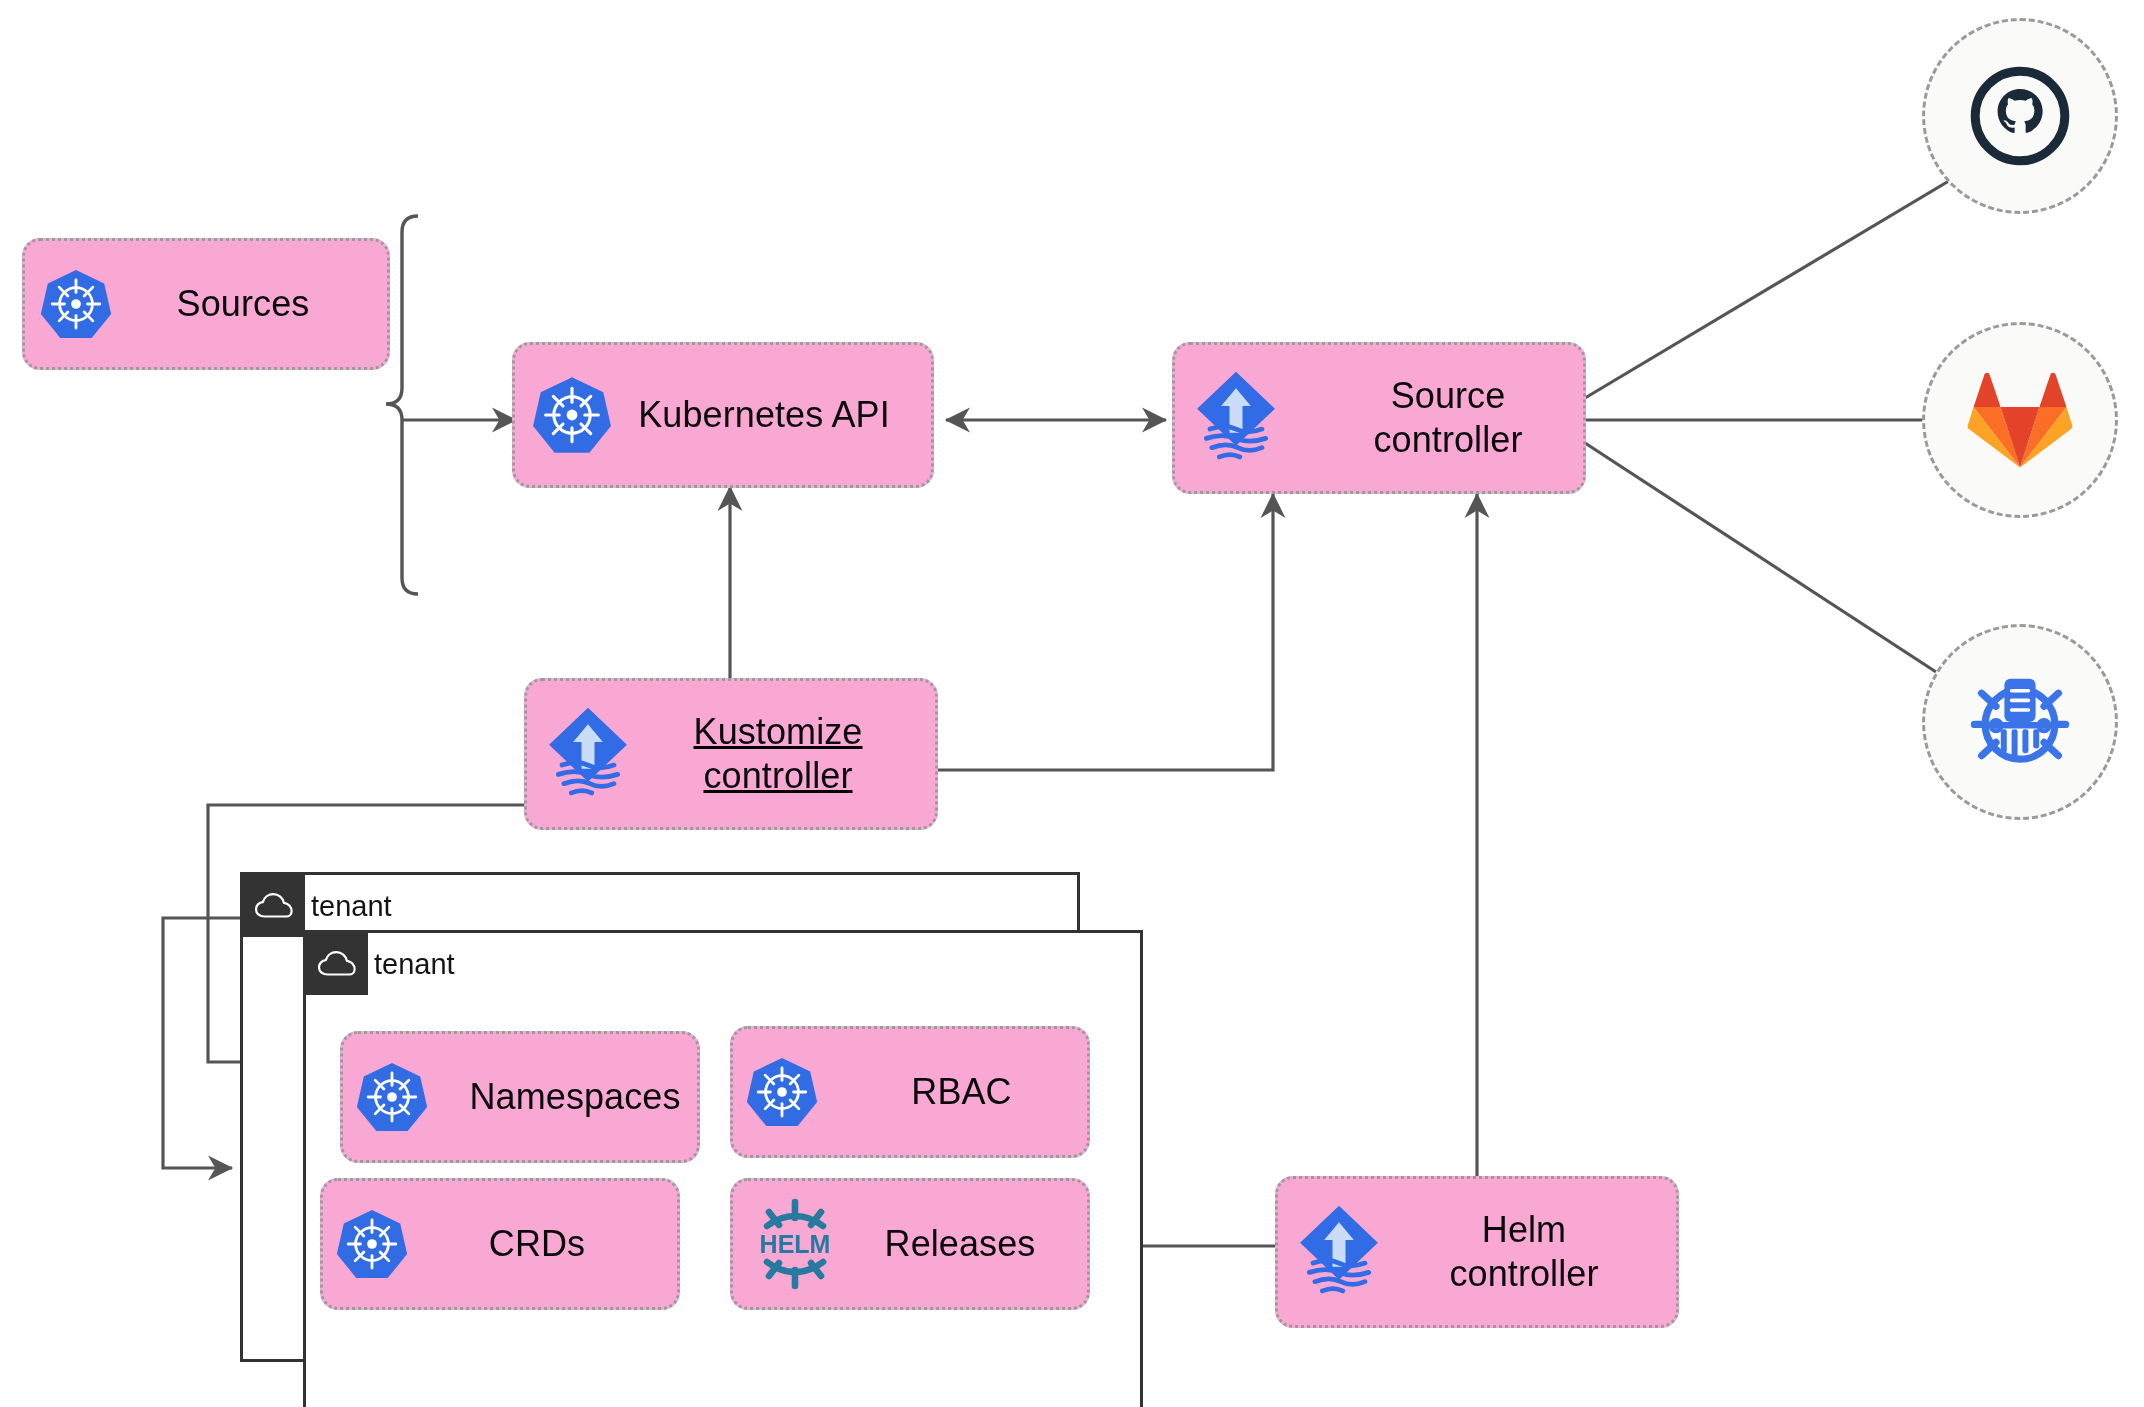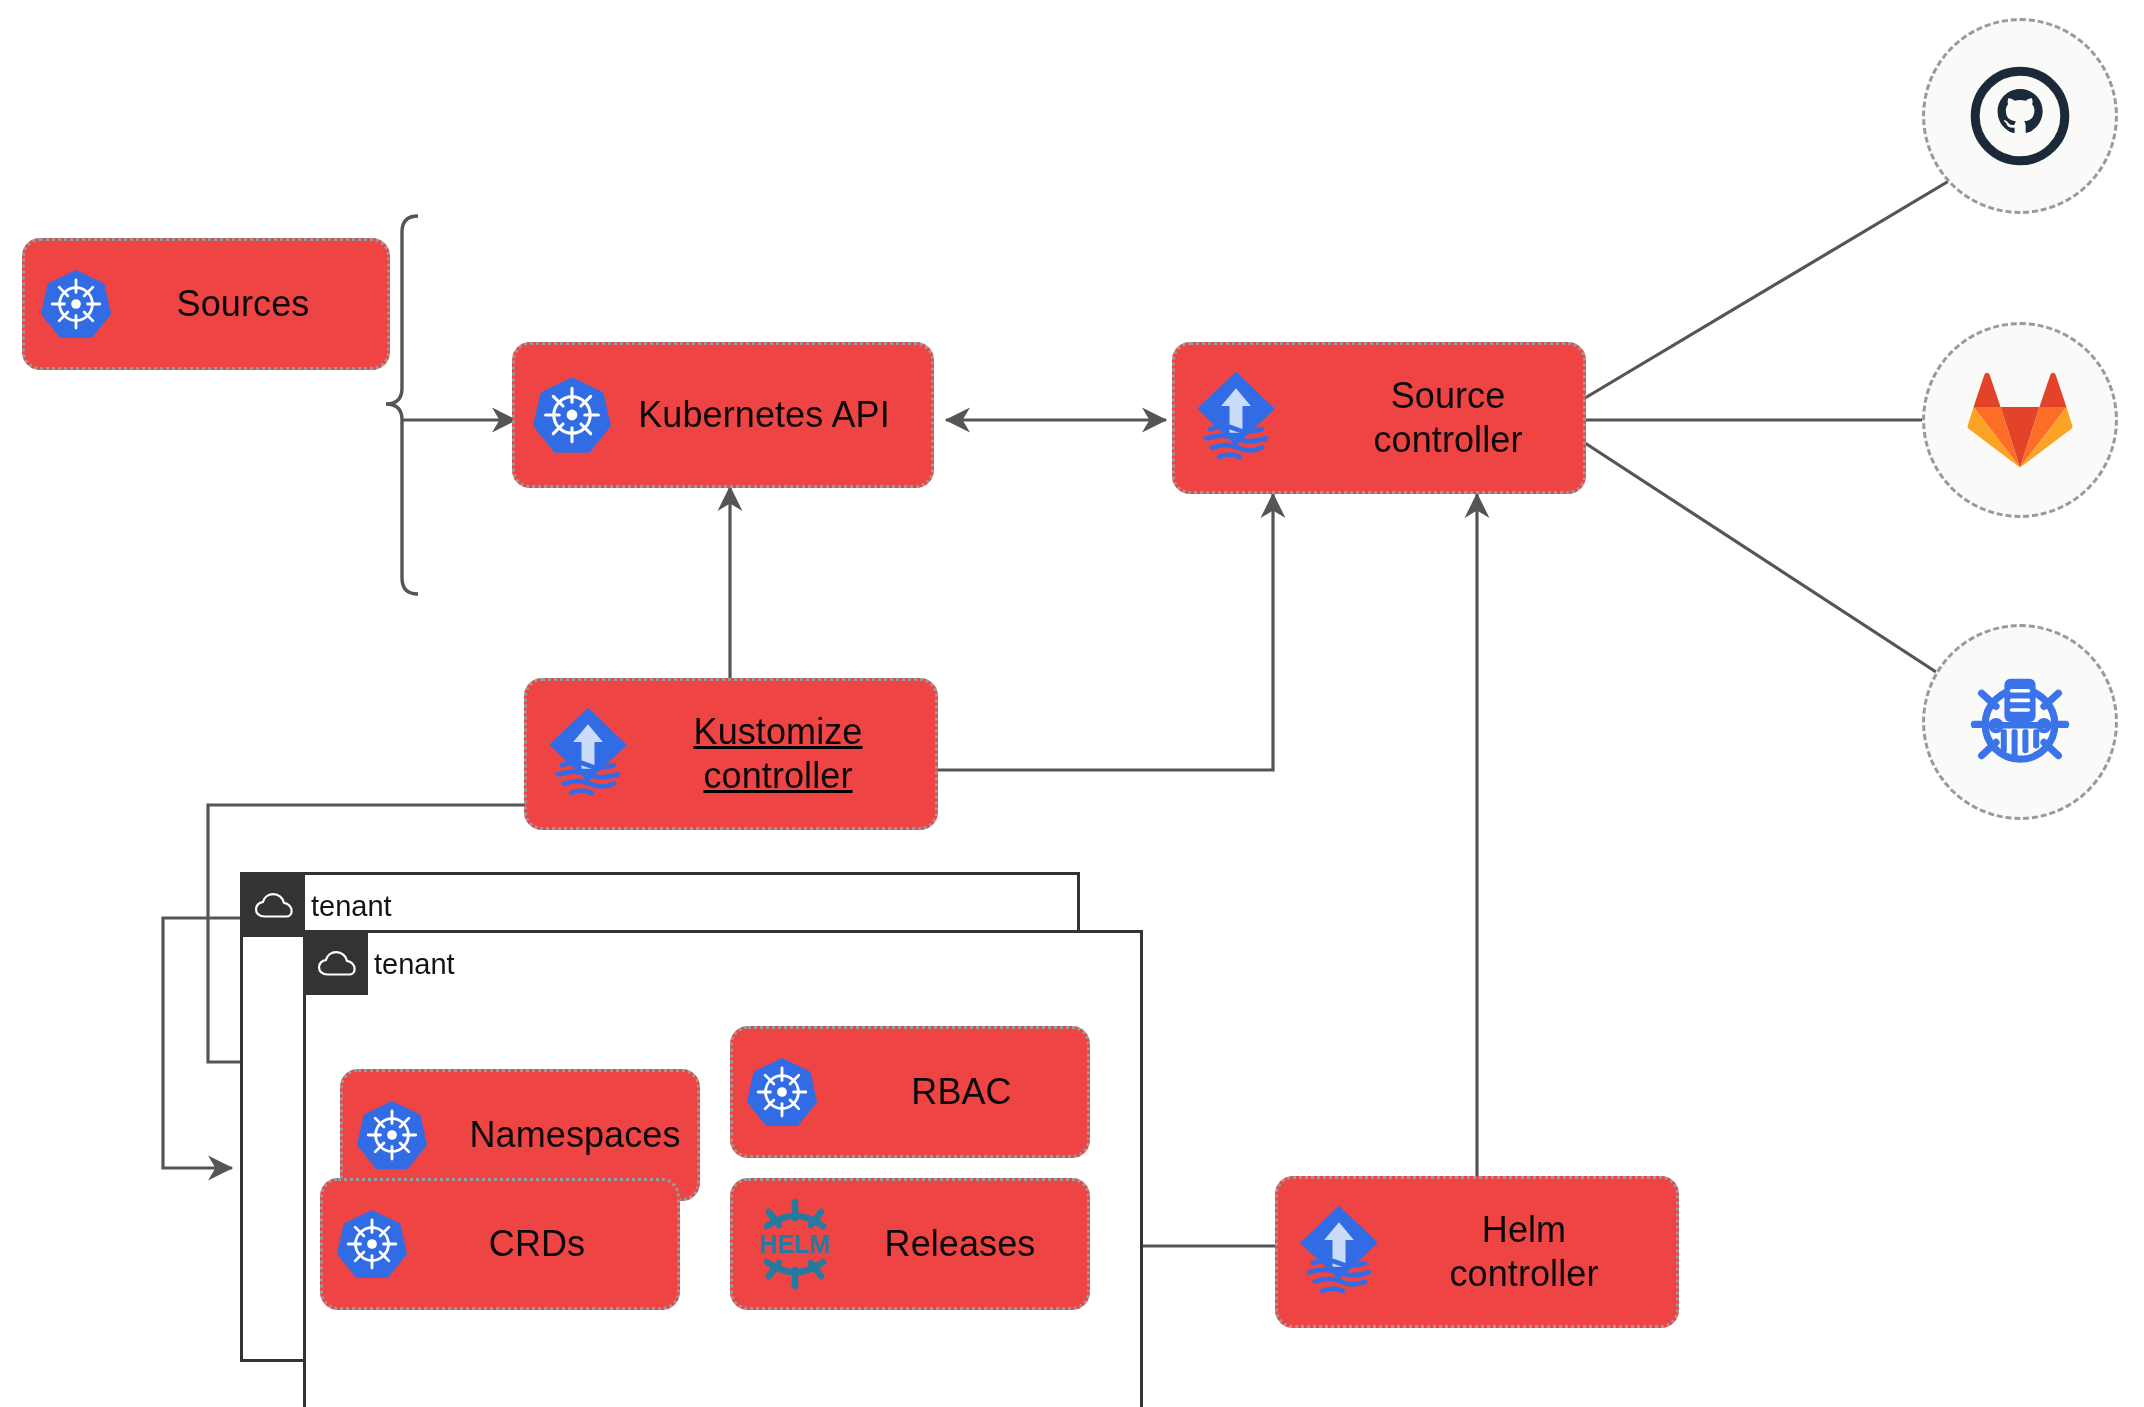--- a/index.html
+++ b/index.html
@@ -1,21 +1,21 @@
 <!DOCTYPE html>
 <html><head>
 <meta charset="utf-8">
 <style>
   html,body{margin:0;padding:0;background:#ffffff;}
   body{font-family:"Liberation Sans","DejaVu Sans",sans-serif;}
   #stage{position:relative;width:2144px;height:1407px;background:#fff;overflow:hidden;}
   #wires{position:absolute;left:0;top:0;width:2144px;height:1407px;pointer-events:none;}
 
   .node{position:absolute;box-sizing:border-box;display:flex;align-items:center;
-        background:#ef4444;border:3px dotted #9a9a9a;border-radius:18px;}
+        background:#f9a8d4;border:3px dotted #9a9a9a;border-radius:18px;}
   .node .ico{flex:0 0 auto;display:flex;align-items:center;justify-content:center;}
   .node .lbl{flex:1 1 auto;text-align:center;color:#0a0a0a;line-height:1.22;
              font-size:36px;letter-spacing:.1px;white-space:pre-line;}
 
   .circ{position:absolute;box-sizing:border-box;border:3px dashed #9a9a9a;border-radius:50%;
         background:#fafaf8;display:flex;align-items:center;justify-content:center;}
 
   .tenant{position:absolute;box-sizing:border-box;background:#ffffff;border:3px solid #333333;}
   .tenant .hdr{position:absolute;left:0;top:0;display:flex;align-items:center;}
   .tenant .chip{width:62px;height:62px;background:#333333;display:flex;align-items:center;justify-content:center;}
@@ -176,21 +176,21 @@
           <path d="M18 76 Q36 70 50 76 Q64 82 82 76"></path>
           <path d="M24 86 Q40 80 52 86 Q64 92 78 86"></path>
           <path d="M32 96 Q44 91 54 96"></path>
         </g>
       </svg>
     </div>
     <div class="lbl">Helm
 controller</div>
   </div>
 
-  <div class="node" style="left:340px;top:1069px;width:360px;height:132px;padding:0 12px;gap:36px;">
+  <div class="node" style="left:340px;top:1031px;width:360px;height:132px;padding:0 12px;gap:36px;">
     <div class="ico">
       <svg class="kube" width="74" height="74" viewBox="0 0 64 64">
         <path d="M32 2.6 L56.4 14.3 L62.4 40.6 L45.6 61.4 L18.4 61.4 L1.6 40.6 L7.6 14.3 Z" fill="#326CE5"></path>
         <g stroke="#fff" stroke-width="2.4" fill="none" stroke-linecap="round">
           <circle cx="32" cy="32" r="14.2"></circle>
           <path d="M32 11.2 L32 22"></path>
             <path d="M32 42 L32 52.8"></path>
           <path d="M11.4 32 L22 32"></path>
             <path d="M42 32 L52.6 32"></path>
           <path d="M17.4 17.4 L25 25"></path>

